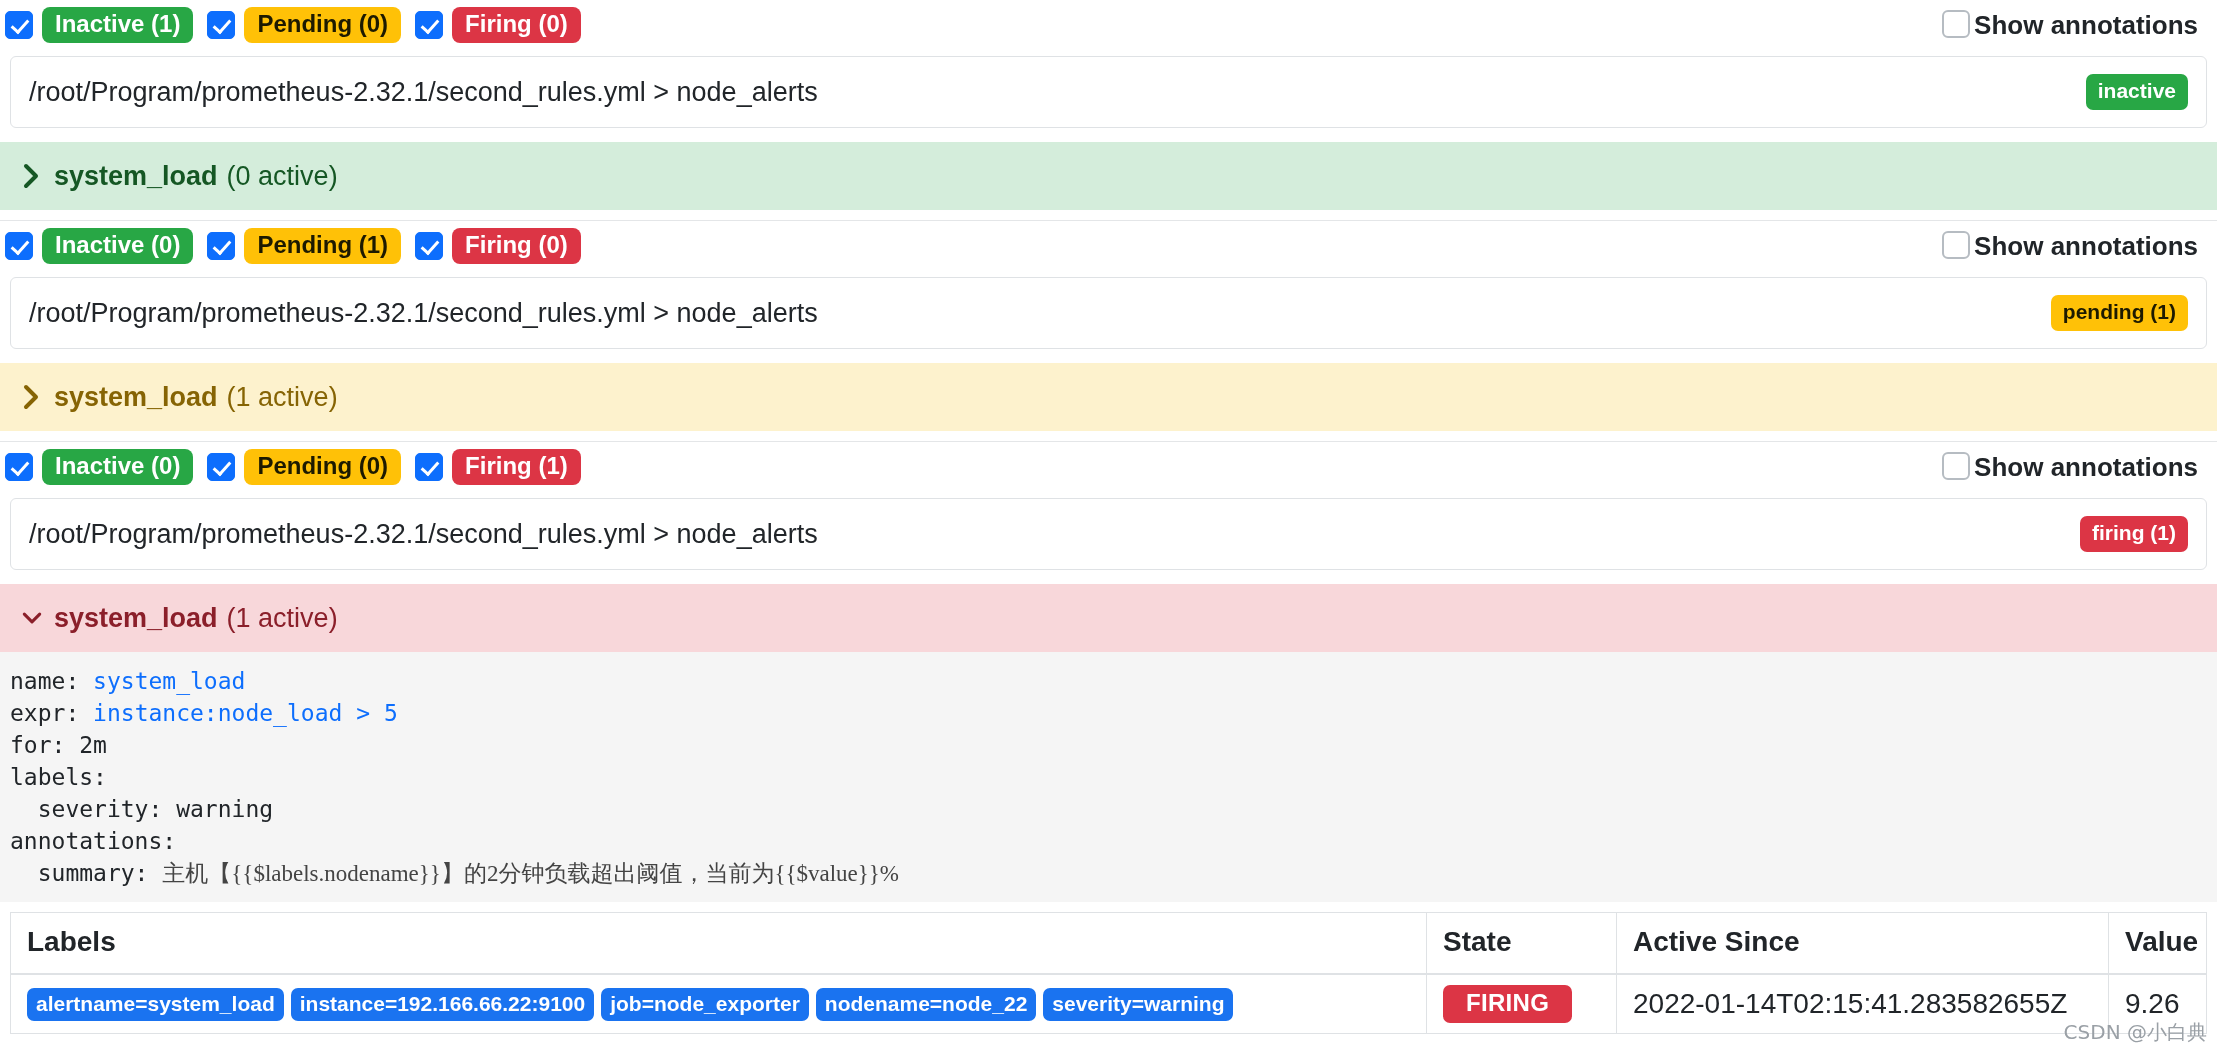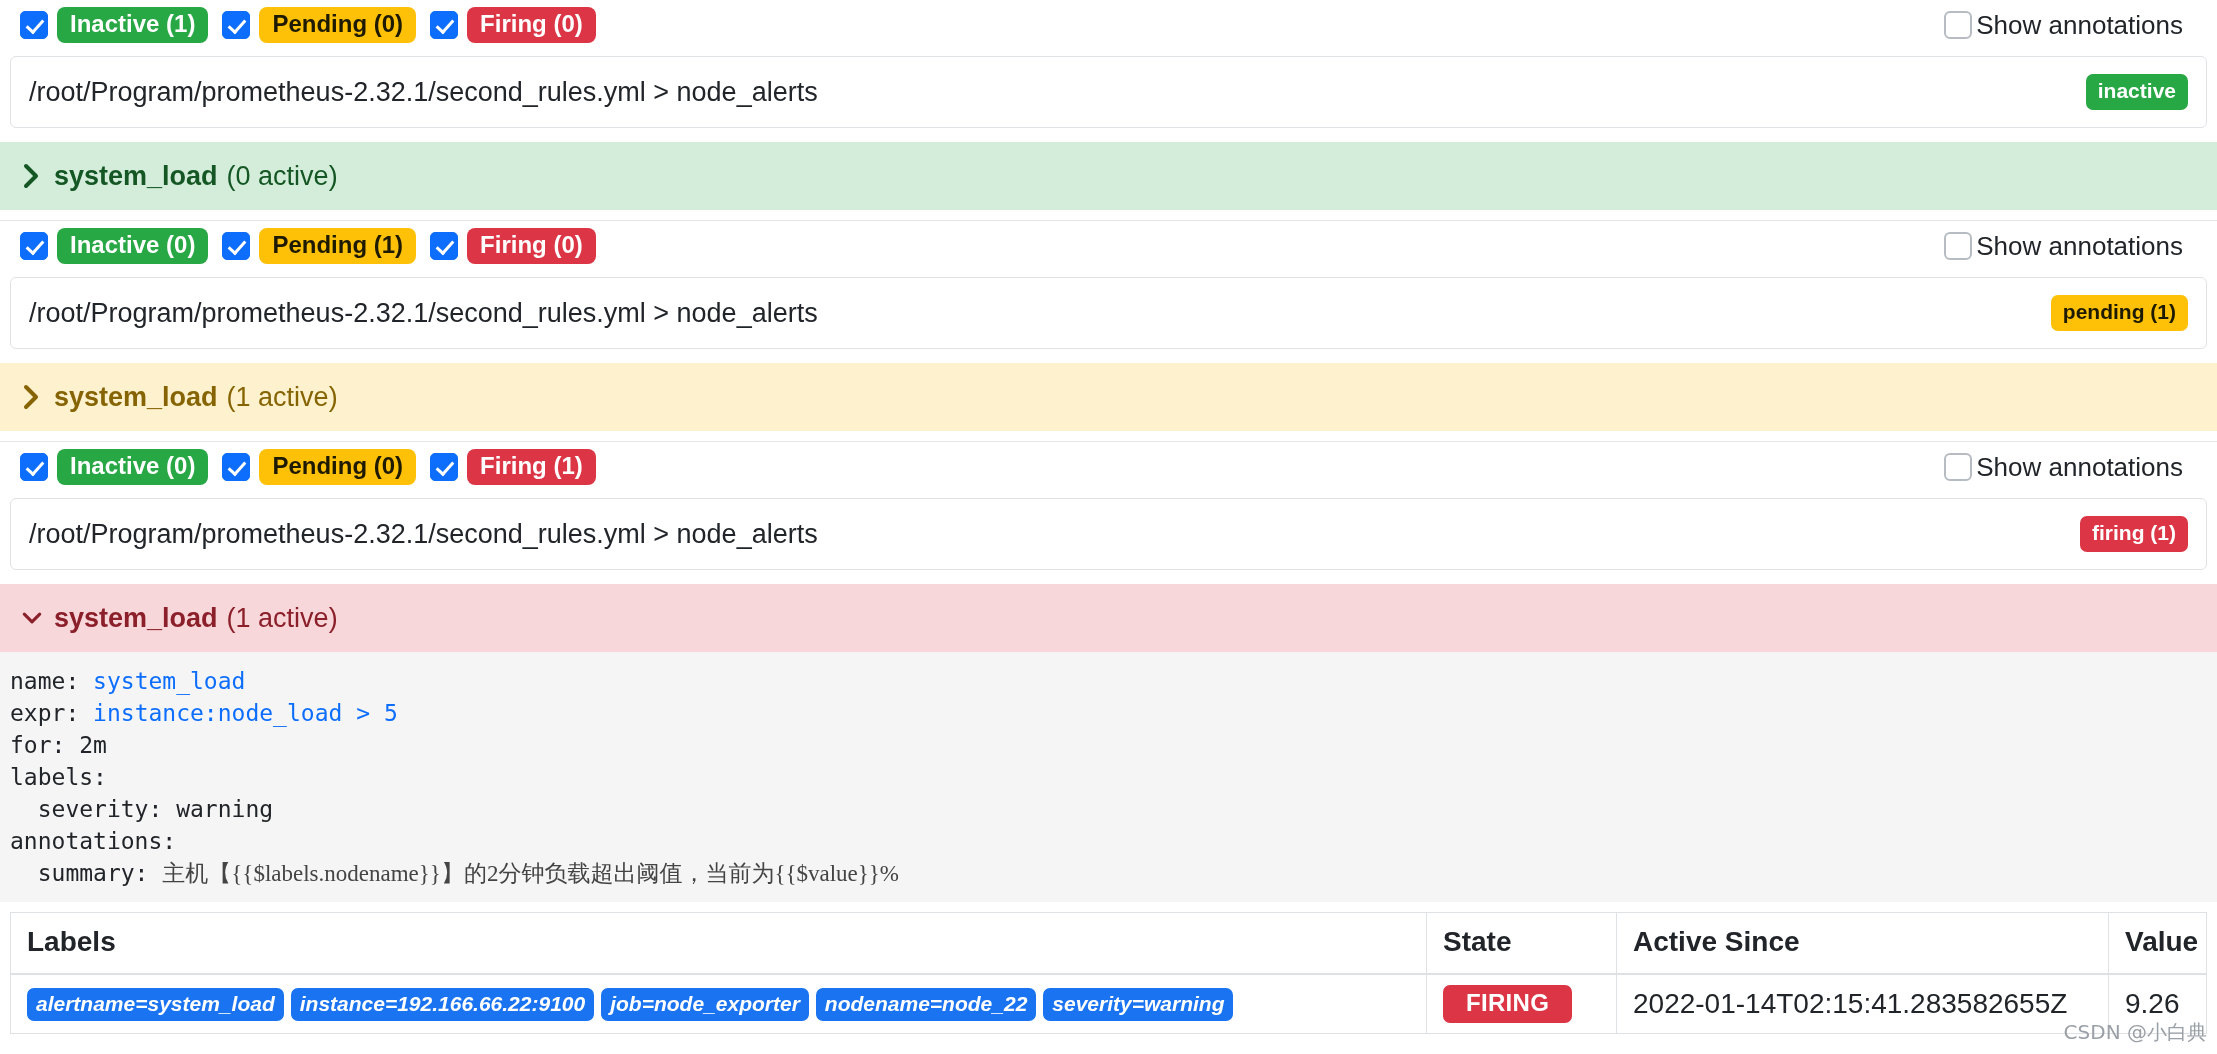--- a/index.html
+++ b/index.html
@@ -13,21 +13,21 @@
     font-family: "Liberation Sans", sans-serif;
     color: #212529;
     overflow: hidden;
     position: relative;
   }
 
   
   .filter-bar {
     display: flex;
     align-items: center;
-    padding: 0 20px;
+    padding: 0 5px;
     height: 50px;
     box-sizing: border-box;
   }
   .filter-group {
     display: flex;
     align-items: center;
     gap: 14px;
   }
   .filter-item {
     display: flex;
@@ -71,23 +71,24 @@
     line-height: 1.12;
     white-space: nowrap;
   }
   .pill.inactive { background: #28a745; color: #ffffff; }
   .pill.pending  { background: #ffc107; color: #1d1a00; }
   .pill.firing   { background: #dc3545; color: #ffffff; }
 
   .annot {
     margin-left: auto;
     display: flex;
-    align-items: center;
+    align-items: flex-start;
     gap: 4px;
     padding-right: 14px;
+    font-weight: bold;
   }
   .annot-label {
     font-size: 26px;
     color: #212529;
     white-space: nowrap;
   }
 
   
   .file-card {
     margin: 6px 10px 0 10px;
@@ -197,21 +198,20 @@
     display: inline-block;
     background: #1a73f0;
     color: #ffffff;
     font-size: 21px;
     font-weight: bold;
     padding: 4px 9px 6px;
     border-radius: 7px;
     margin-right: 7px;
     line-height: 1.1;
     white-space: nowrap;
-    font-style: italic;
   }
   .firing-tag {
     display: inline-block;
     background: #dc3545;
     color: #ffffff;
     font-size: 24px;
     font-weight: bold;
     padding: 5px 23px 7px;
     border-radius: 7px;
     line-height: 1.1;

